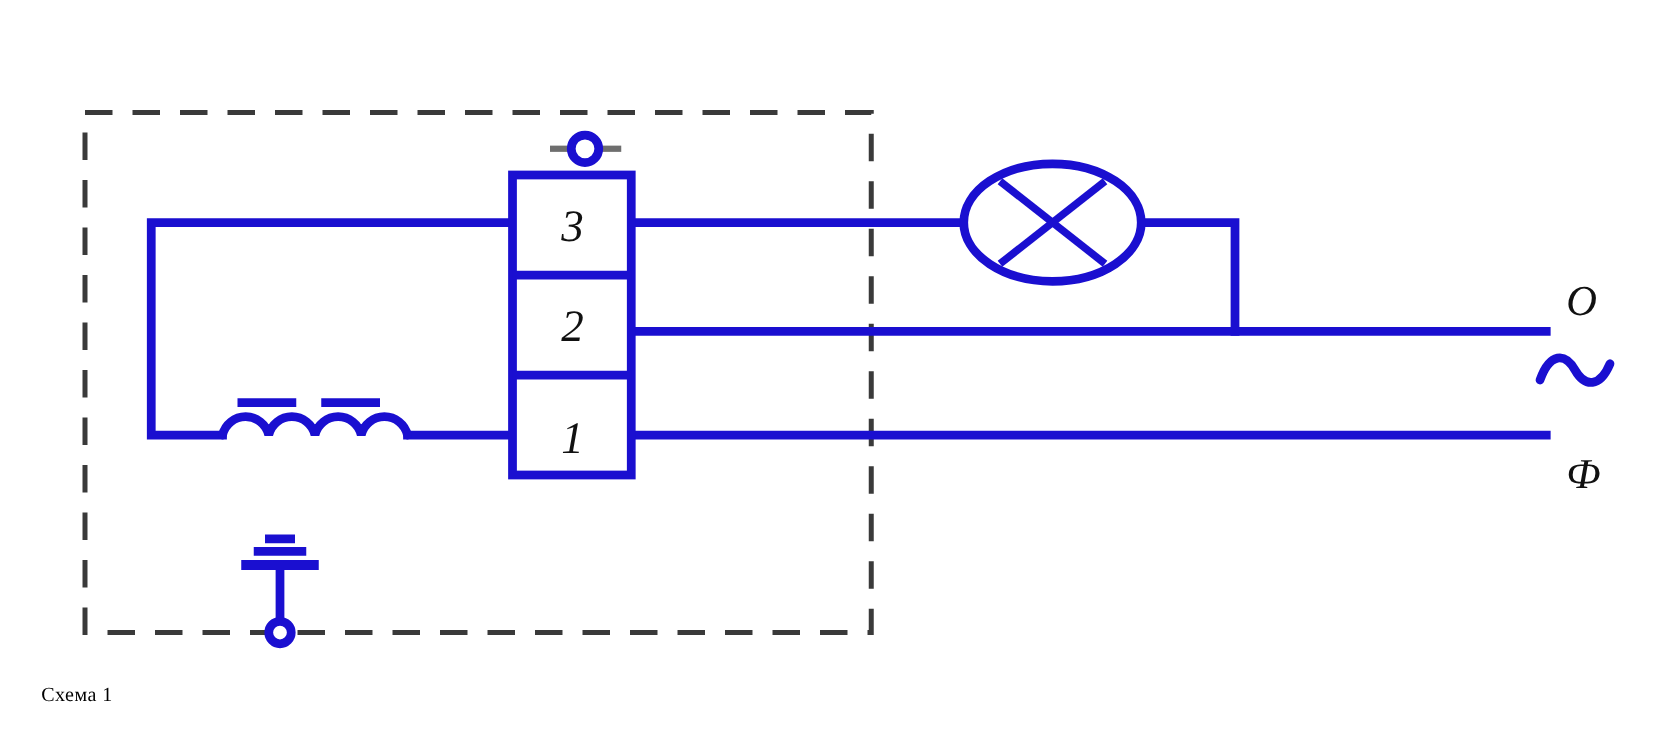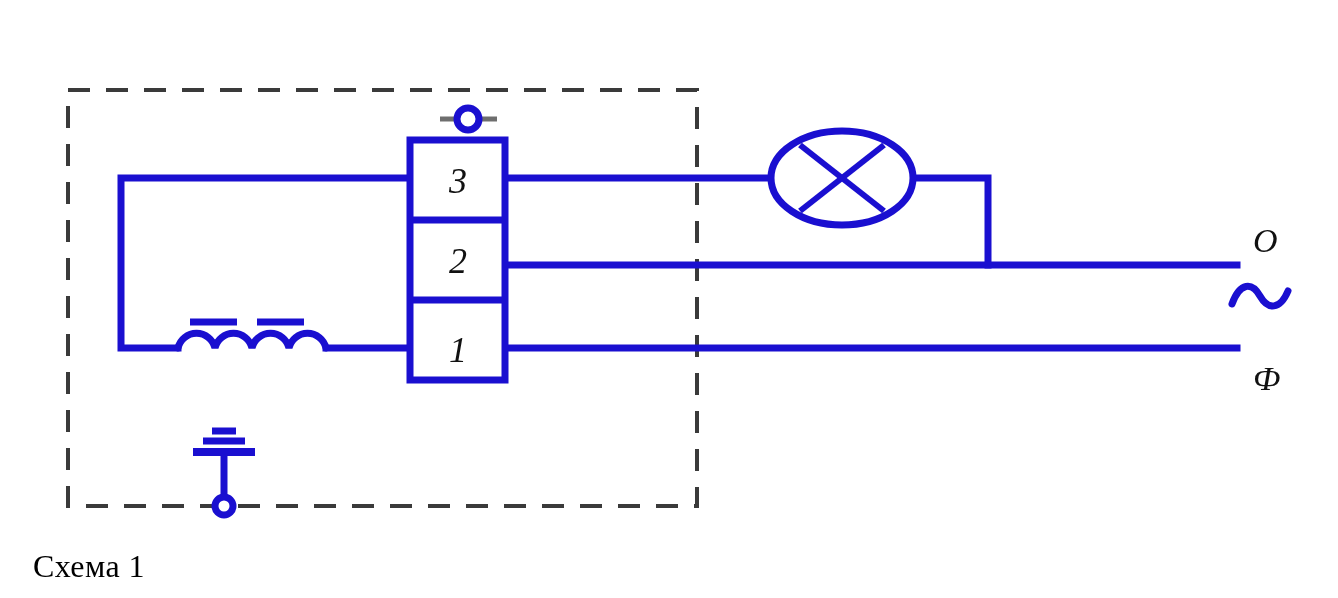--- a/index.html
+++ b/index.html
@@ -23,21 +23,21 @@
     top: 0;
     width: 1338px;
     height: 598px;
     display: block;
   }
   .caption {
     position: absolute;
     left: 33px;
     top: 548px;
     font-family: "Liberation Serif", serif;
-    font-size: 32px;
+    font-size: 16px;
     color: #000000;
     letter-spacing: 0.4px;
     white-space: nowrap;
   }
   text.terminal-num {
     font-family: "Liberation Serif", serif;
     font-size: 36px;
     font-style: italic;
     fill: #111111;
   }

